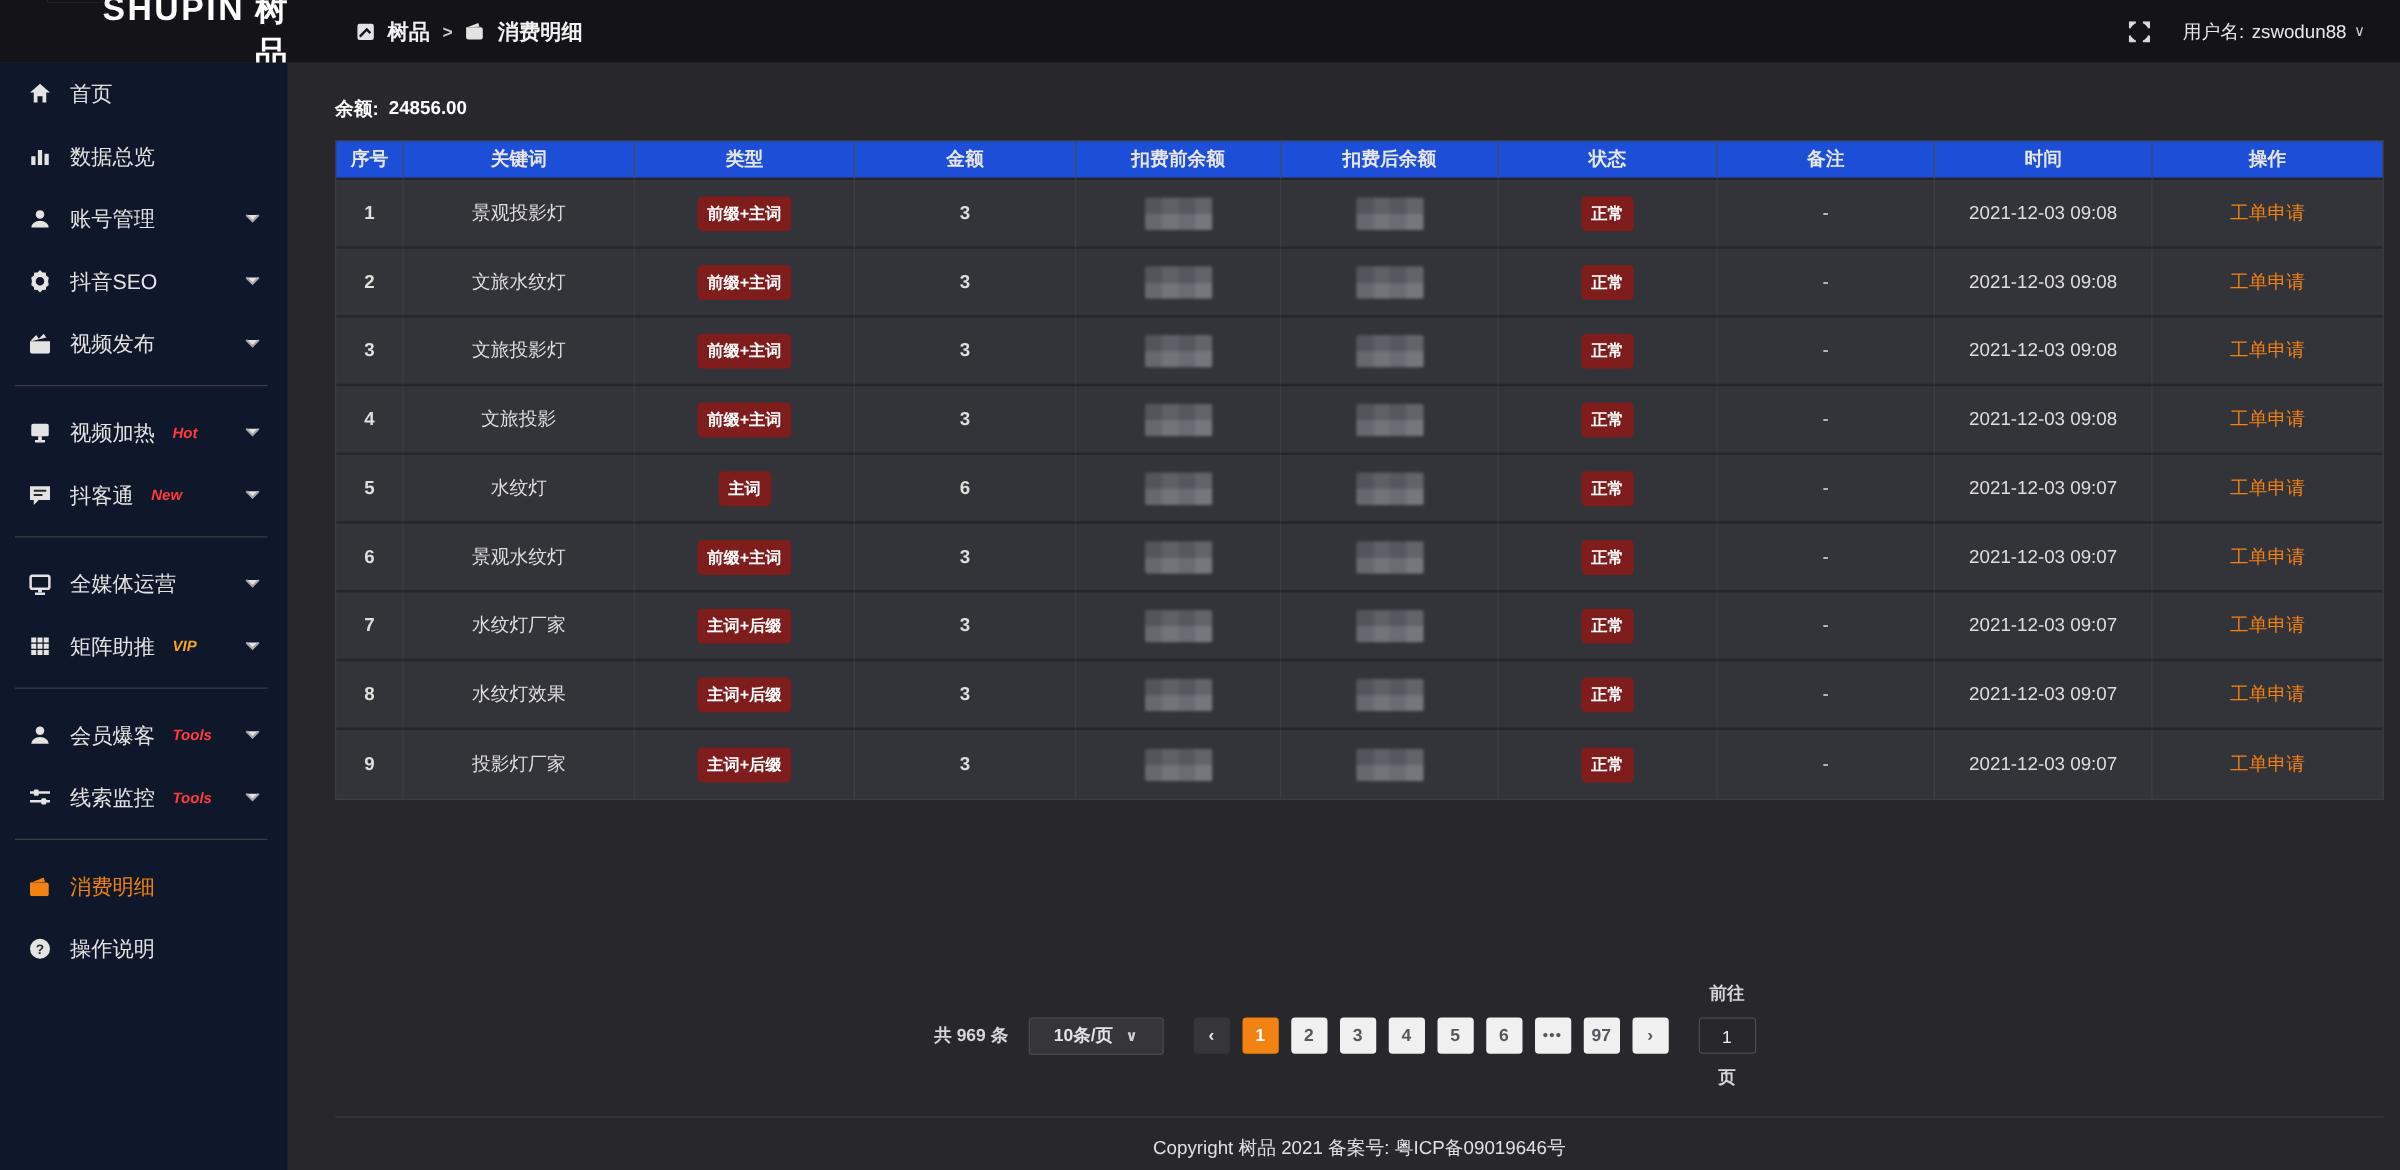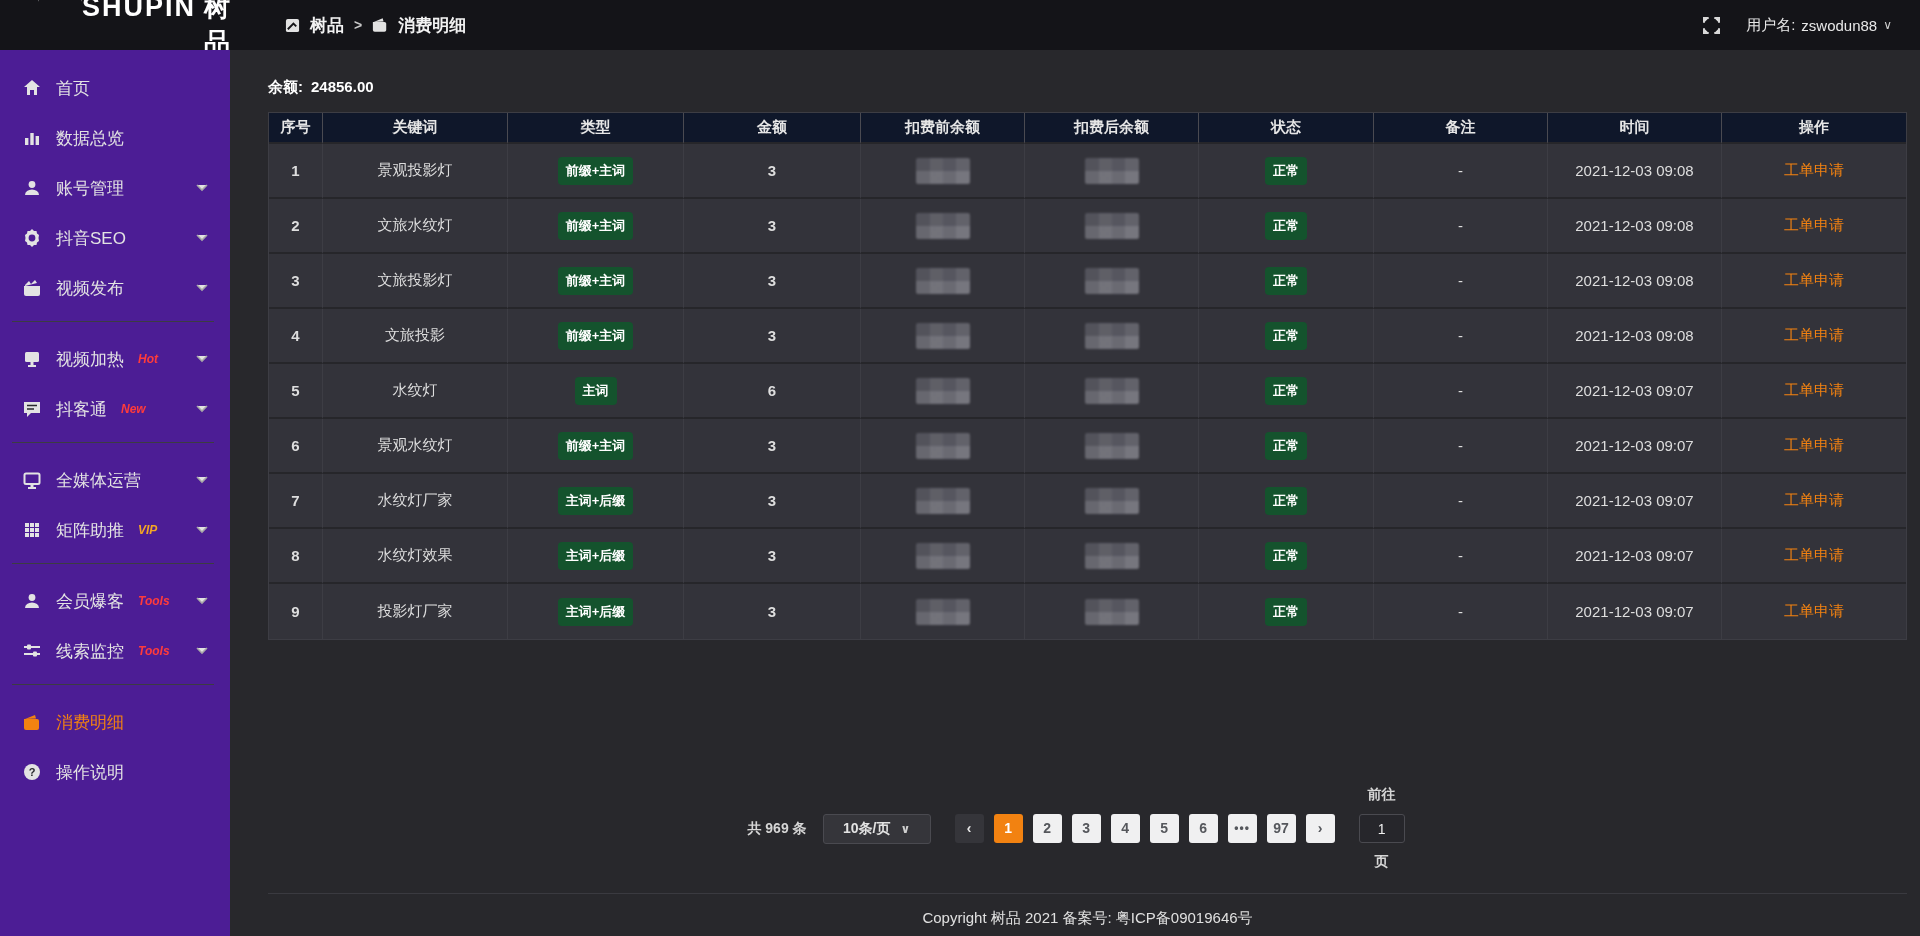--- a/index.html
+++ b/index.html
@@ -19,47 +19,47 @@
   .crumb .sep { color:#c9c9c9; font-size:14px; font-weight:700; }
   .crumb svg { display:block; }
   .top-right { margin-left:auto; display:flex; align-items:center; gap:26px; padding-right:28px;
     color:#e8e8e8; font-size:15px; }
   .fs-icon svg { display:block; }
   .user-wrap { display:flex; align-items:center; gap:6px; }
   .chev-sm { font-size:12px; color:#cfcfcf; }
 
   
   .shell { display:flex; height:886px; }
-  .sidebar { width:230px; background:#4c1d95; padding-top:13px; flex-shrink:0; }
+  .sidebar { width:230px; background:#0f172a; flex-shrink:0; }
   .side-item { height:50px; display:flex; align-items:center; padding-left:22px; cursor:pointer;
     color:#e3e3e3; font-size:17px; }
   .side-item .ico { width:20px; display:flex; justify-content:center; }
   .side-item .lbl { margin-left:14px; }
   .side-item .mark { margin-left:14px; font-size:12px; font-weight:700; font-style:italic; }
   .mark-red { color:#ff3b3b; }
   .mark-vip { color:#f5a623; }
   .side-item .chev { margin-left:auto; margin-right:22px; display:flex; }
   .side-item.active { color:#f28211; }
   .side-divider { border-top:1px solid #3c3c42; margin:8px 16px 12px 12px; }
 
   
   .main { flex:1; display:flex; flex-direction:column; }
   .balance { margin:28px 0 0 38px; color:#fff; font-size:15px; font-weight:700; display:flex; gap:8px; }
   table.grid { table-layout:fixed; border-collapse:separate; border-spacing:0;
     margin:15px 15px 0 38px; width:1637px; background:#33333a;
     border:1px solid #3d3d44; }
-  table.grid th { height:31px; background:#0f172a; color:#e6e6e6; font-size:15px; font-weight:700;
+  table.grid th { height:31px; background:#1d4ed8; color:#e6e6e6; font-size:15px; font-weight:700;
     border-right:1px solid #4a4a51; border-bottom:2px solid #26262a; }
   table.grid th:last-child { border-right:none; }
   table.grid td { height:55px; color:#dedede; font-size:15px; text-align:center;
     border-right:1px solid #3d3d44; border-bottom:2px solid #26262a; }
   table.grid td:last-child { border-right:none; }
   table.grid tr:last-child td { border-bottom:none; }
   .num { font-weight:700; color:#f2f2f2; }
-  .tag { display:inline-block; background:#14532d; color:#fff; font-size:13px; font-weight:700;
+  .tag { display:inline-block; background:#7f1d1d; color:#fff; font-size:13px; font-weight:700;
     padding:5px 8px; border-radius:4px; cursor:default; }
   .mosaic { width:54px; height:26px; margin:0 auto; filter:blur(1.3px); opacity:.8; border-radius:2px;
     background-image:
       repeating-linear-gradient(0deg, rgba(150,150,158,.45) 0 13px, rgba(95,95,104,.45) 13px 26px),
       repeating-linear-gradient(90deg, #5a5a62 0 14px, #73737b 14px 27px, #60606a 27px 40px, #7b7b83 40px 54px); }
   .link { color:#f28211; cursor:pointer; }
 
   
   .pager { margin-top:146px; display:flex; align-items:center; justify-content:center; gap:10px;
     color:#d6d6d6; font-size:14px; }

